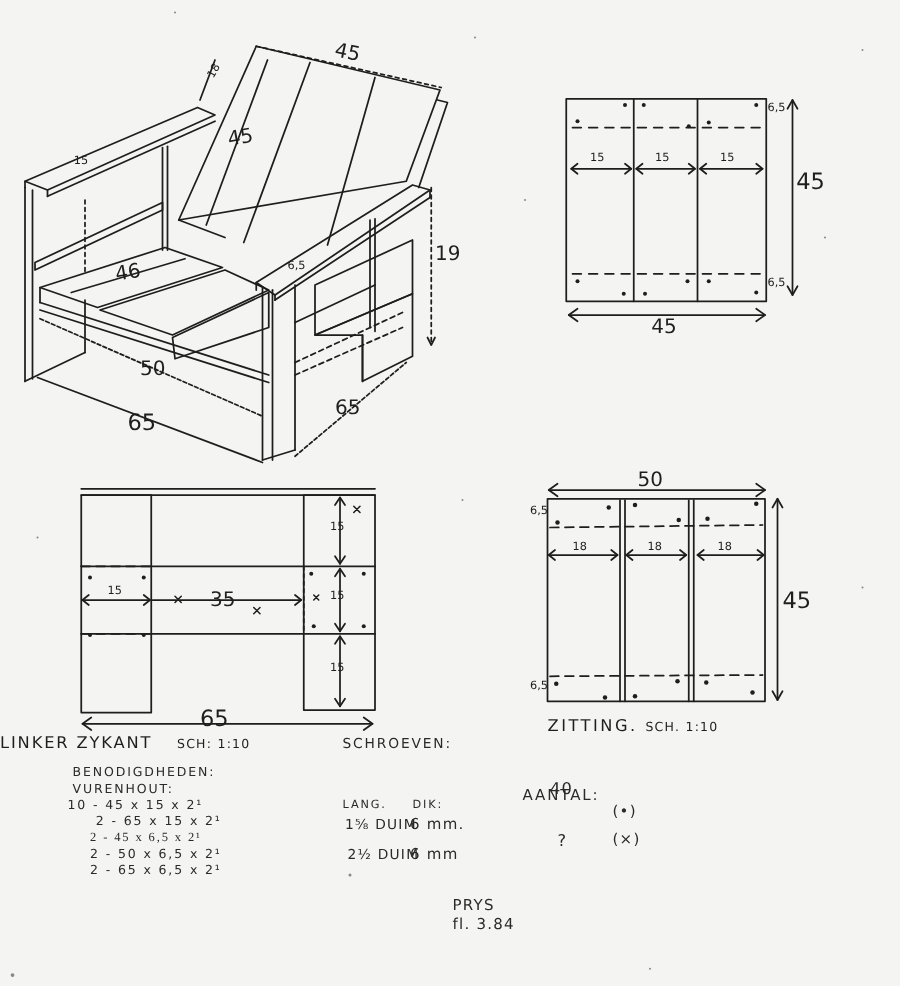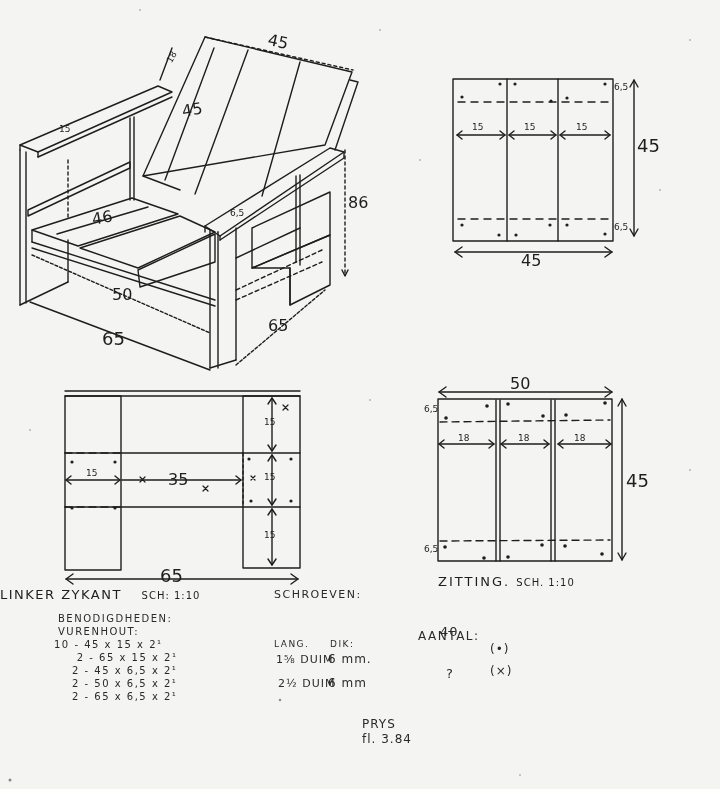--- a/index.html
+++ b/index.html
@@ -245,21 +245,21 @@
 
   <span class="txt dim" style="left:268px;top:32px;transform:rotate(12deg);">45</span>
   <span class="txt dim-sm" style="left:166px;top:52px;transform:rotate(-60deg);">18</span>
   <span class="txt dim" style="left:182px;top:100px;transform:rotate(-10deg);">45</span>
   <span class="txt dim-sm" style="left:59px;top:124px;">15</span>
   <span class="txt dim-sm" style="left:230px;top:208px;">6,5</span>
   <span class="txt dim" style="left:92px;top:208px;transform:rotate(-10deg);">46</span>
   <span class="txt dim" style="left:112px;top:285px;">50</span>
   <span class="txt dim-lg" style="left:102px;top:328px;">65</span>
   <span class="txt dim" style="left:268px;top:316px;">65</span>
-  <span class="txt dim" style="left:348px;top:193px;">86</span>
+  <span class="txt dim" style="left:348px;top:193px;">19</span>
 
   <span class="txt dim-sm" style="left:472px;top:122px;">15</span>
   <span class="txt dim-sm" style="left:524px;top:122px;">15</span>
   <span class="txt dim-sm" style="left:576px;top:122px;">15</span>
   <span class="txt dim-sm" style="left:614px;top:82px;">6,5</span>
   <span class="txt dim-sm" style="left:614px;top:222px;">6,5</span>
   <span class="txt dim-lg" style="left:637px;top:135px;">45</span>
   <span class="txt dim" style="left:521px;top:251px;">45</span>
 
   <span class="txt dim-sm" style="left:86px;top:468px;">15</span>
@@ -283,21 +283,21 @@
   <div class="txt caption" style="left:438px;top:574px;">
     <span>ZITTING.</span>
     <small>SCH. 1:10</small>
   </div>
 
   <div class="block note" style="left:58px;top:612px;">
     <span class="line">BENODIGDHEDEN:</span>
     <span class="line">VURENHOUT:</span>
     <span class="line" style="margin-left:-4px;">10 - 45 x 15 x 2¹</span>
     <span class="line" style="margin-left:14px;text-align:right;">2 - 65 x 15 x 2¹</span>
-    <span class="line" style="margin-left:14px;">2 - 45 x 6,5 x 2¹</span>
+    <span class="line" style="margin-left:14px;font-family:Liberation Serif, serif;">2 - 45 x 6,5 x 2¹</span>
     <span class="line" style="margin-left:14px;">2 - 50 x 6,5 x 2¹</span>
     <span class="line" style="margin-left:14px;">2 - 65 x 6,5 x 2¹</span>
   </div>
 
   <div class="block note" style="left:274px;top:588px;">
     <span class="line" style="font-size:11px;">SCHROEVEN:</span>
   </div>
   <span class="txt note" style="left:274px;top:638px;font-size:9px;">LANG.</span>
   <span class="txt note" style="left:330px;top:638px;font-size:9px;">DIK:</span>
   <span class="txt note" style="left:418px;top:630px;font-size:12px;">AANTAL:</span>

